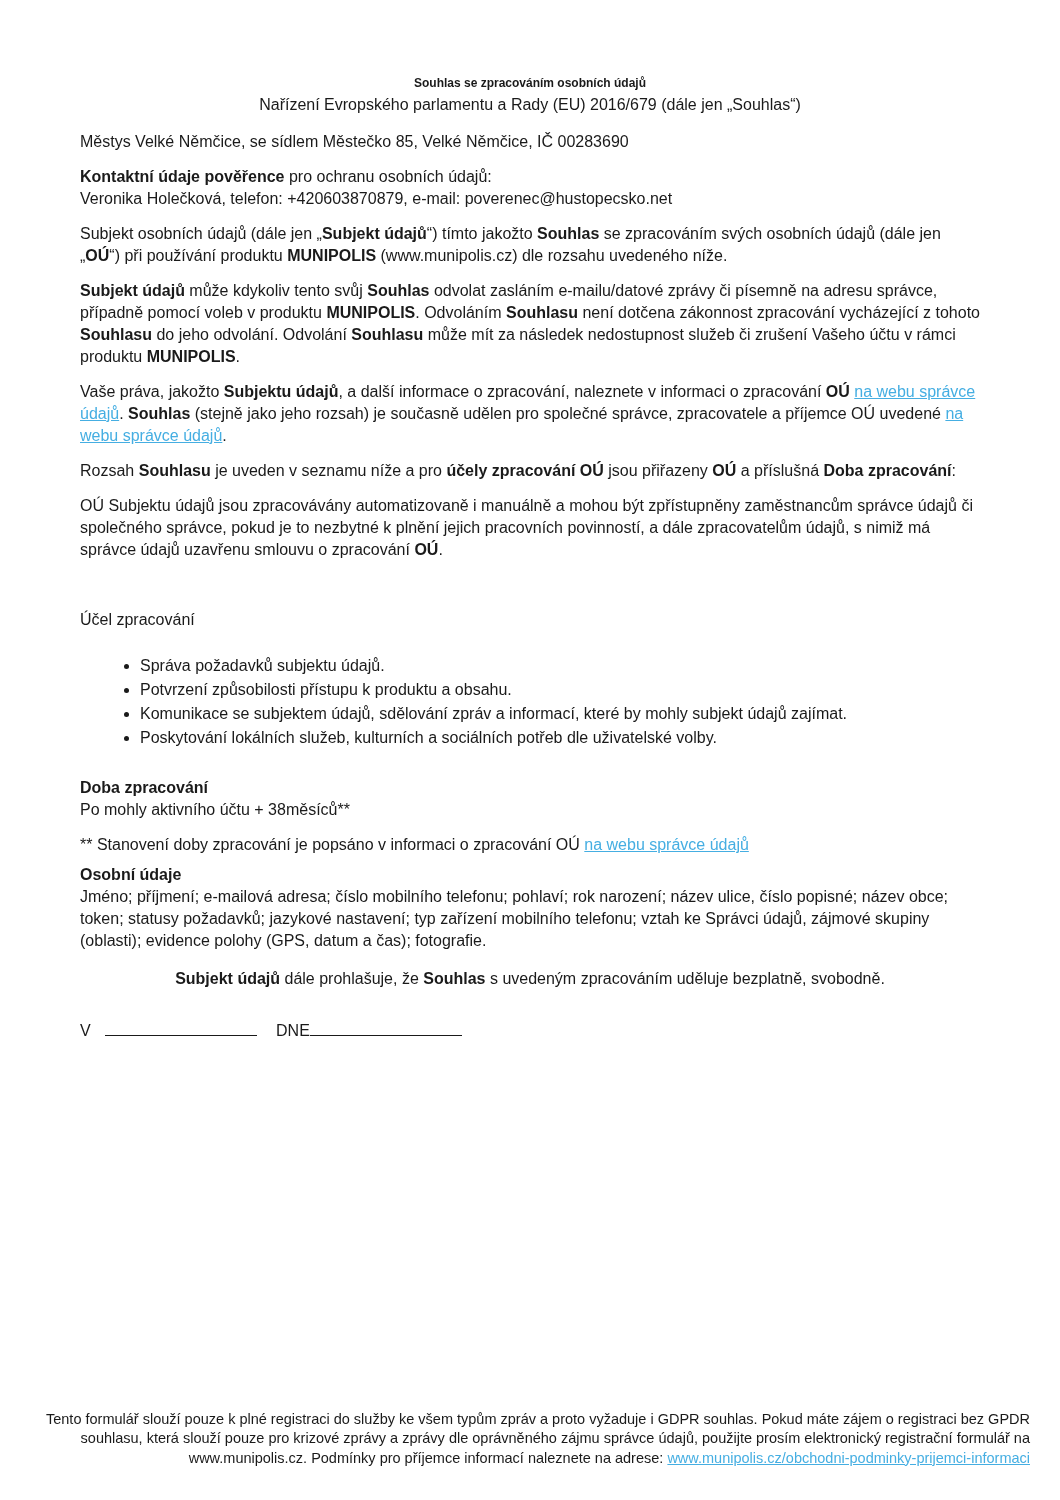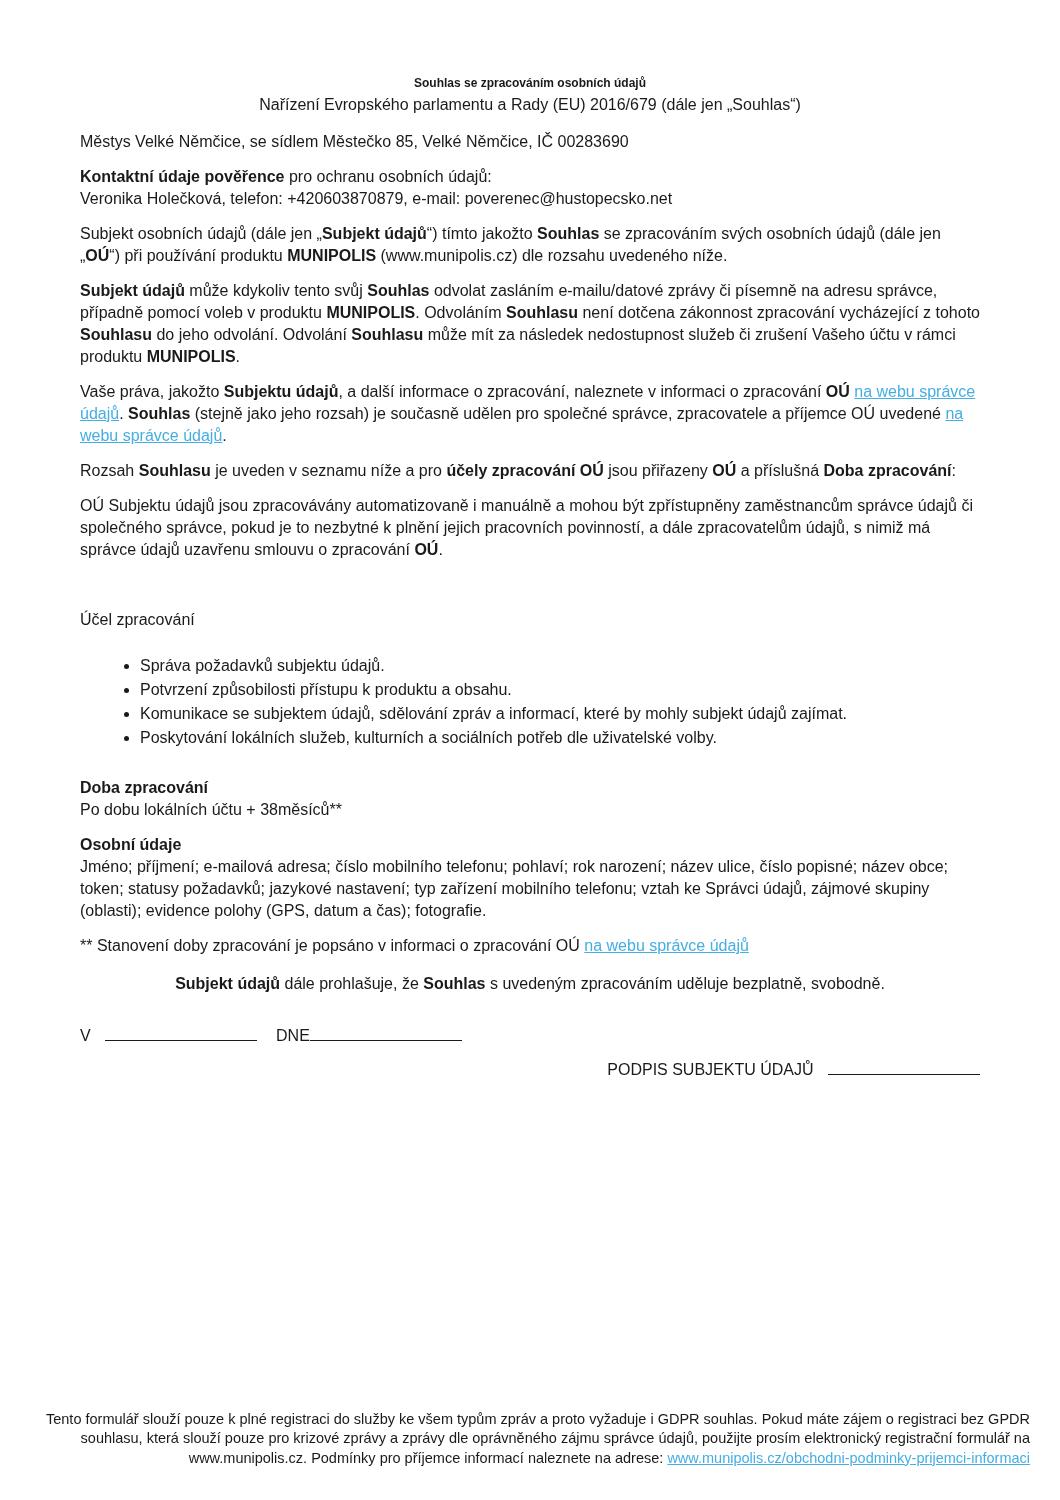--- a/index.html
+++ b/index.html
@@ -67,39 +67,35 @@
 
   <ul class="purpose">
     <li>Správa požadavků subjektu údajů.</li>
     <li>Potvrzení způsobilosti přístupu k produktu a obsahu.</li>
     <li>Komunikace se subjektem údajů, sdělování zpráv a informací, které by mohly subjekt údajů zajímat.</li>
     <li>Poskytování lokálních služeb, kulturních a sociálních potřeb dle uživatelské volby.</li>
   </ul>
 
   <p class="para">
     <span class="pline heading">Doba zpracování</span>
-    <span class="pline">Po dobu lokálních účtu + 38měsíců**</span>
+    <span class="pline">Po mohly aktivního účtu + 38měsíců**</span>
   </p>
+
+  <p class="para footnote"><span>** Stanovení doby zpracování je popsáno v informaci o zpracování OÚ </span><a href="#" class="lnk">na webu správce údajů</a></p>
 
   <p class="para">
     <span class="pline heading">Osobní údaje</span>
     <span class="pline">Jméno; příjmení; e-mailová adresa; číslo mobilního telefonu; pohlaví; rok narození; název ulice, číslo popisné; název obce; token; statusy požadavků; jazykové nastavení; typ zařízení mobilního telefonu; vztah ke Správci údajů, zájmové skupiny (oblasti); evidence polohy (GPS, datum a čas); fotografie.</span>
   </p>
-
-  <p class="para footnote"><span>** Stanovení doby zpracování je popsáno v informaci o zpracování OÚ </span><a href="#" class="lnk">na webu správce údajů</a></p>
 
   <p class="declaration"><strong>Subjekt údajů</strong><span> dále prohlašuje, že </span><strong>Souhlas</strong><span> s uvedeným zpracováním uděluje bezplatně, svobodně.</span></p>
 
   <div class="sig-row">
     <span>V</span>
     <span class="sig-gap"></span><span class="blank"></span>
     <span class="sig-gap"></span>
     <span>DNE</span><span class="blank"></span>
   </div>
 
-  <div class="sig-row sig-right">
-    <span>PODPIS SUBJEKTU ÚDAJŮ</span>
-    <span class="sig-gap"></span><span class="blank"></span>
-  </div>
 
 </div>
 
 <div class="footer"><span>Tento formulář slouží pouze k plné registraci do služby ke všem typům zpráv a proto vyžaduje i GDPR souhlas. Pokud máte zájem o registraci bez GPDR souhlasu, která slouží pouze pro krizové zprávy a zprávy dle oprávněného zájmu správce údajů, použijte prosím elektronický registrační formulář na www.munipolis.cz. Podmínky pro příjemce informací naleznete na adrese: </span><a href="#" class="lnk">www.munipolis.cz/obchodni-podminky-prijemci-informaci</a></div>
 
 </body></html>

